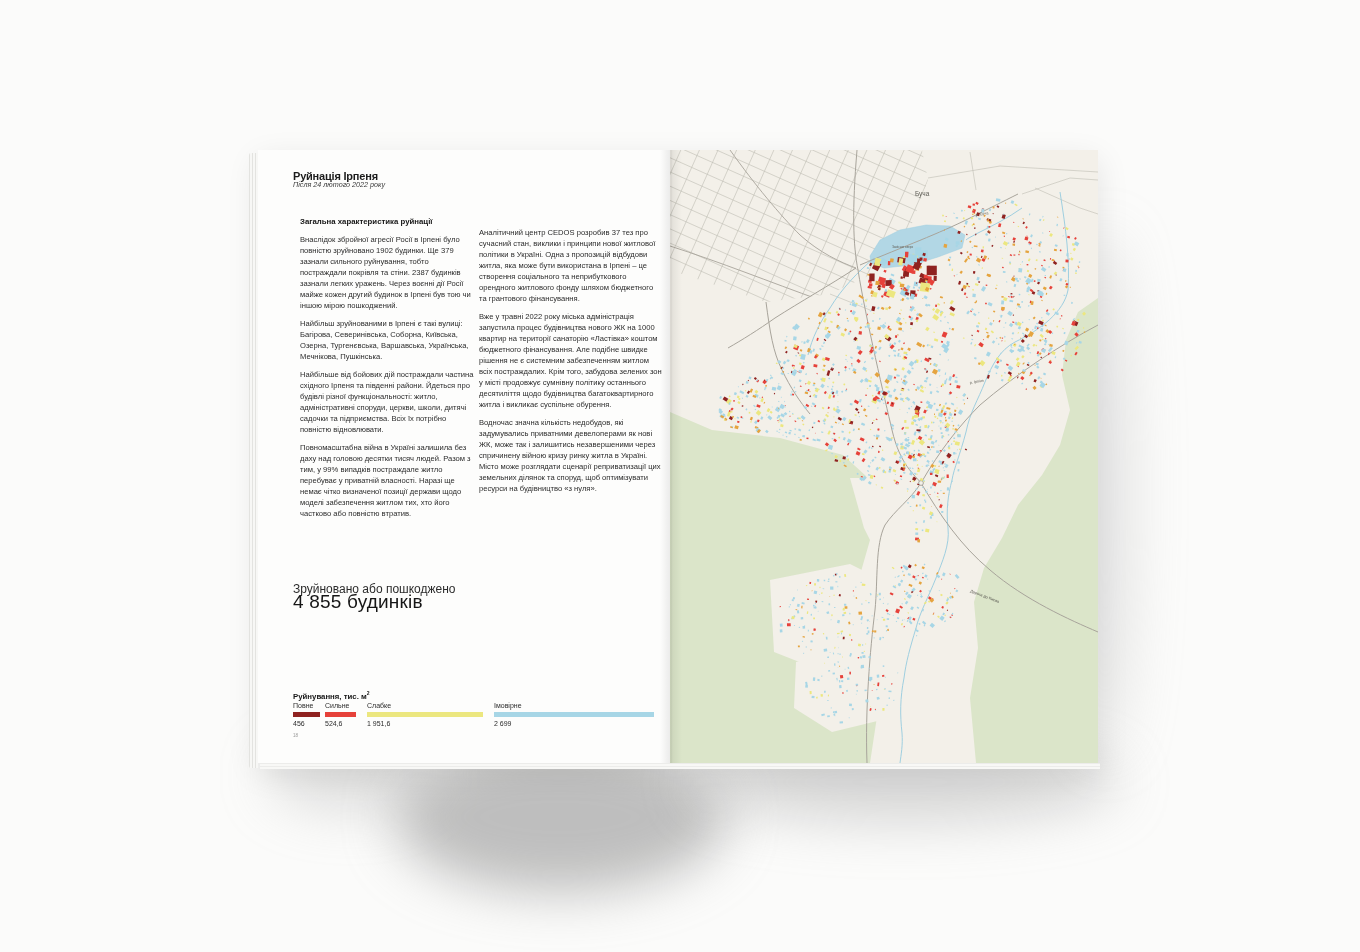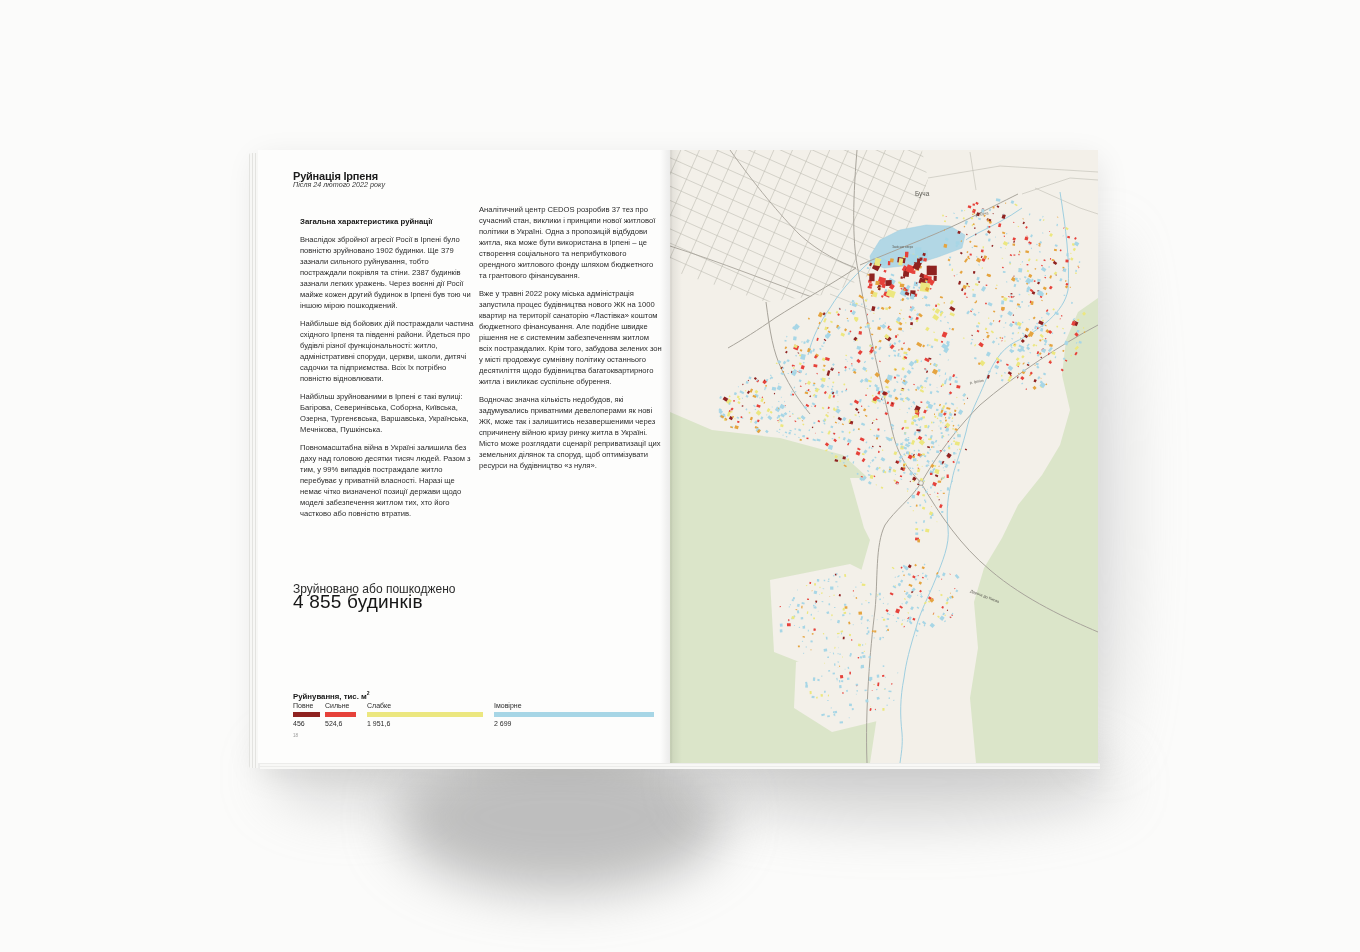--- a/index.html
+++ b/index.html
@@ -24,21 +24,21 @@
   .page-right{left:412px;width:428px;background:#f3f0e9;}
   .spine{position:absolute;left:402px;top:0;width:22px;height:613px;pointer-events:none;
     background:linear-gradient(90deg,rgba(0,0,0,0) 0%,rgba(0,0,0,.07) 45%,rgba(0,0,0,.12) 50%,rgba(0,0,0,.06) 58%,rgba(0,0,0,0) 100%);}
 
   
   .pl-abs{position:absolute;}
   .doc-title{left:35px;top:20px;font-size:11px;font-weight:bold;letter-spacing:-.2px;color:#1c1c1c;}
   .doc-subtitle{left:35px;top:30px;font-size:7.2px;font-style:italic;color:#3a3a3a;}
   .col{position:absolute;color:#2b2b2b;font-size:7.6px;line-height:1.45;}
   .col1{left:42px;top:66px;width:177px;}
-  .col2{left:221px;top:54px;width:183px;}
+  .col2{left:221px;top:77px;width:183px;}
   .sect-head{font-weight:bold;font-size:7.8px;margin:0 0 7px 0;color:#161616;}
   .col p{margin:0 0 7px 0;}
   .stat-caption{left:35px;top:432px;font-size:12px;color:#2b2b2b;}
   .stat-value{left:35px;top:441px;font-size:19px;letter-spacing:.2px;color:#161616;}
   .legend{left:35px;top:540px;width:360px;height:46px;}
   .legend-title{font-weight:bold;font-size:7.8px;color:#161616;}
   .legend-title sup{font-size:5px;}
   .legend-item{position:absolute;top:12px;}
   .legend-label{font-size:7px;color:#2b2b2b;margin-bottom:3px;}
   .legend-bar{height:4.5px;}
@@ -63,22 +63,22 @@
     <div class="edge-bottom"></div>
 
     <div class="page page-left">
       <div class="pl-abs doc-title">Руйнація Ірпеня</div>
       <div class="pl-abs doc-subtitle">Після 24 лютого 2022 року</div>
 
       <div class="col col1">
         <div class="sect-head">Загальна характеристика руйнації</div>
         <div id="col1-paras">
             <p>Внаслідок збройної агресії Росії в Ірпені було повністю зруйновано 1902 будинки. Ще 379 зазнали сильного руйнування, тобто постраждали покрівля та стіни. 2387 будинків зазнали легких уражень. Через воєнні дії Росії майже кожен другий будинок в Ірпені був тою чи іншою мірою пошкоджений.</p>
+            <p>Найбільш зруйнованими в Ірпені є такі вулиці: Багірова, Северинівська, Соборна, Київська, Озерна, Тургенєвська, Варшавська, Українська, Мечнікова, Пушкінська.</p>
             <p>Найбільше від бойових дій постраждали частина східного Ірпеня та південні райони. Йдеться про будівлі різної функціональності: житло, адміністративні споруди, церкви, школи, дитячі садочки та підприємства. Всіх їх потрібно повністю відновлювати.</p>
-            <p>Найбільш зруйнованими в Ірпені є такі вулиці: Багірова, Северинівська, Соборна, Київська, Озерна, Тургенєвська, Варшавська, Українська, Мечнікова, Пушкінська.</p>
             <p>Повномасштабна війна в Україні залишила без даху над головою десятки тисяч людей. Разом з тим, у 99% випадків постраждале житло перебуває у приватній власності. Наразі ще немає чітко визначеної позиції держави щодо моделі забезпечення житлом тих, хто його частково або повністю втратив.</p>
           </div>
       </div>
       <div class="col col2">
         <div id="col2-paras">
             <p>Аналітичний центр CEDOS розробив 37 тез про сучасний стан, виклики і принципи нової житлової політики в Україні. Одна з пропозицій відбудови житла, яка може бути використана в Ірпені – це створення соціального та неприбуткового орендного житлового фонду шляхом бюджетного та грантового фінансування.</p>
             <p>Вже у травні 2022 року міська адміністрація запустила процес будівництва нового ЖК на 1000 квартир на території санаторію «Ластівка» коштом бюджетного фінансування. Але подібне швидке рішення не є системним забезпеченням житлом всіх постраждалих. Крім того, забудова зелених зон у місті продовжує сумнівну політику останнього десятиліття щодо будівництва багатоквартирного житла і викликає суспільне обурення.</p>
             <p>Водночас значна кількість недобудов, які задумувались приватними девелоперами як нові ЖК, може так і залишитись незавершеними через спричинену війною кризу ринку житла в Україні. Місто може розглядати сценарії реприватизації цих земельних ділянок та споруд, щоб оптимізувати ресурси на будівництво «з нуля».</p>
           </div>
       </div>

